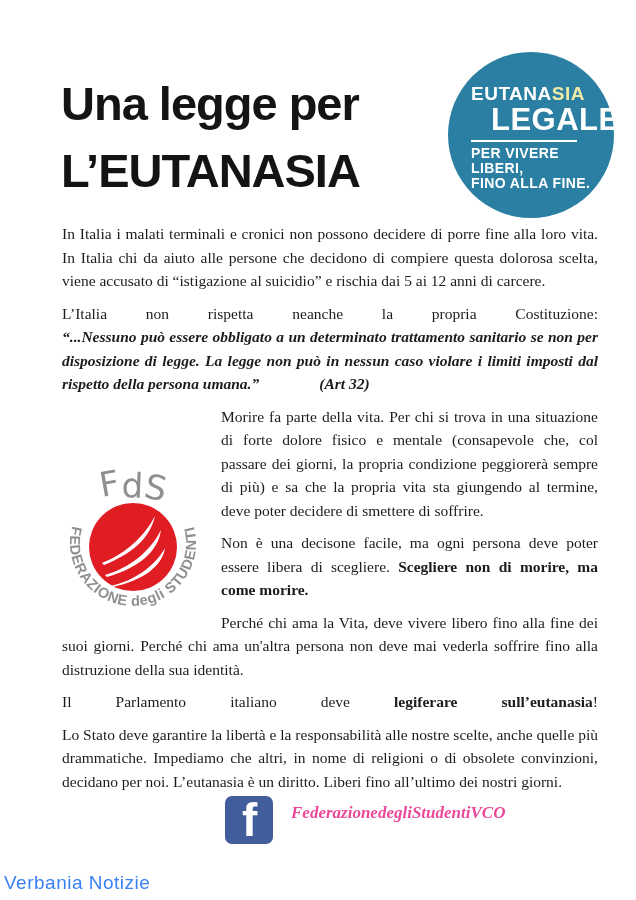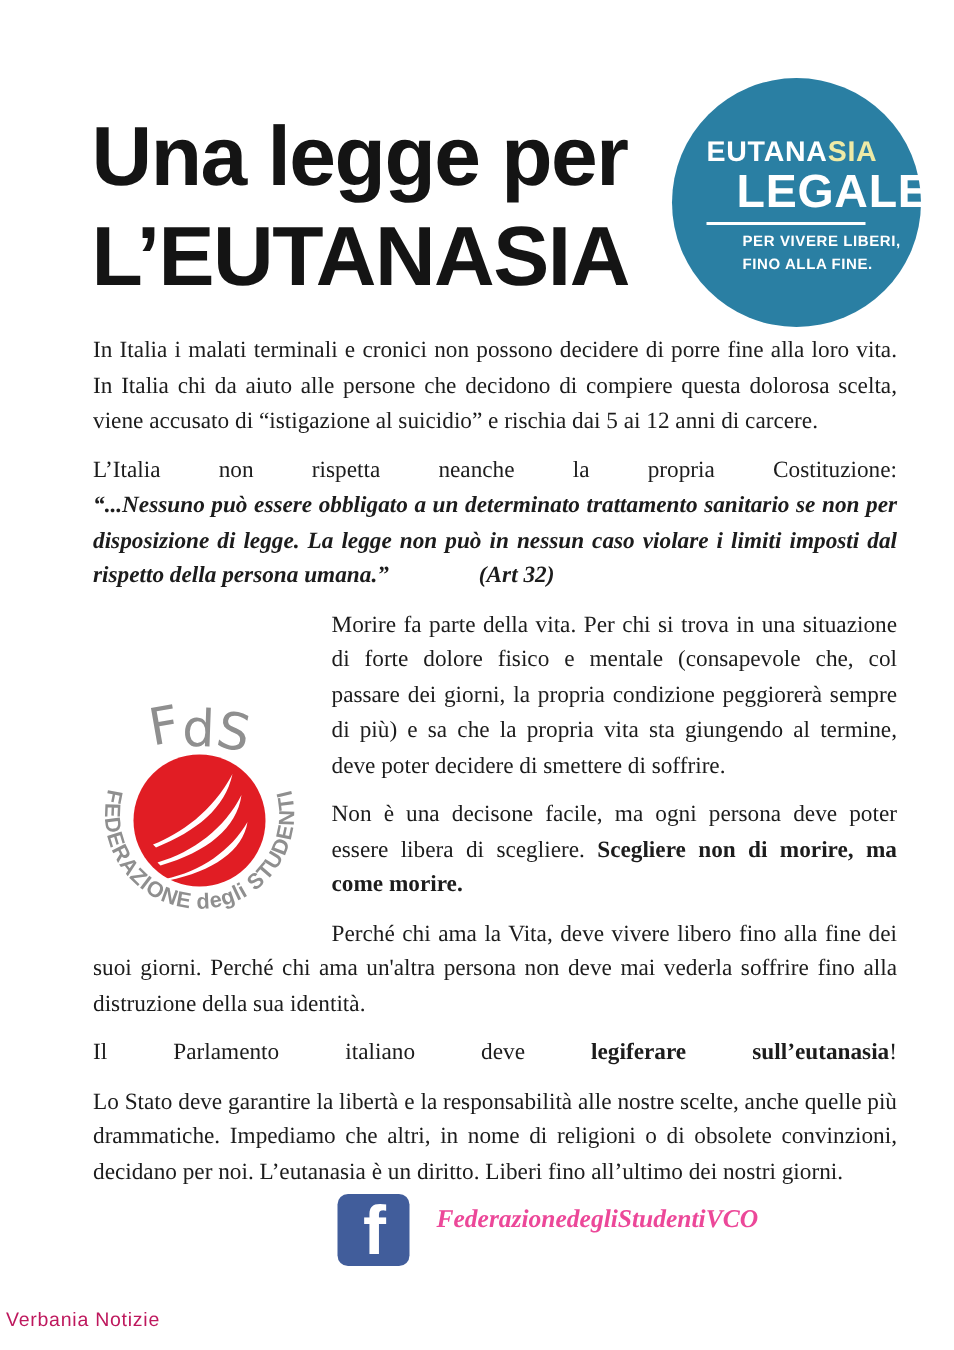--- a/index.html
+++ b/index.html
@@ -5,36 +5,36 @@
   html,body { margin:0; padding:0; background:#ffffff; }
   .page {
     position:relative; width:636px; height:900px; background:#ffffff;
     font-family:"Liberation Serif", serif; overflow:hidden; color:#1c1c1c;
   }
 
   
   .title {
     position:absolute; left:61px; top:70px;
     font-family:"Liberation Sans", sans-serif; font-weight:bold;
-    font-size:56px; line-height:67px; letter-spacing:-1px; color:#141414;
+    font-size:47px; line-height:67px; letter-spacing:-1px; color:#141414;
   }
 
   
   .badge {
     position:absolute; left:448px; top:52px; width:166px; height:166px;
     border-radius:50%; background:#2a7fa3; color:#ffffff;
     font-family:"Liberation Sans", sans-serif; font-weight:bold;
     display:flex; flex-direction:column; justify-content:center;
     box-sizing:border-box; padding-left:23px; padding-top:4px;
   }
   .badge .l1 { font-size:19px; line-height:22px; letter-spacing:0.5px; }
   .badge .l1 .yellow { color:#eeeaa6; }
   .badge .l2 { font-size:31px; line-height:30px; letter-spacing:0.5px;margin-left:20px; }
   .badge .rule { width:106px; height:2px; background:#ffffff; margin:5px 0 4px 0; }
-  .badge .l3 { font-size:10px; line-height:15px; letter-spacing:0.4px;margin-left:24px; }
+  .badge .l3 { font-size:14px; line-height:15px; letter-spacing:0.4px; }
 
   
   .content {
     position:absolute; left:62px; top:222px; width:536px;
     font-size:15.5px; line-height:23.5px; text-align:justify;
   }
   .content p { margin:0 0 9px 0; }
   .justify-all { text-align-last:justify; }
   .it { }
   .b { font-weight:bold; }
@@ -57,21 +57,21 @@
     position:absolute; left:17px; top:-3px; color:#ffffff;
     font-family:"Liberation Sans", sans-serif; font-weight:bold; font-size:46px;
   }
   .fb-label {
     margin-top:7px; font-weight:bold; font-style:italic; font-size:17px; color:#ec4899;
   }
 
   
   .site-credit {
     position:absolute; left:4px; top:872px;
-    font-family:"Liberation Sans", sans-serif; font-size:13px; color:#be185d;
+    font-family:"Liberation Sans", sans-serif; font-size:19px; color:#3b82f6;
     letter-spacing:0.5px;
   }
 </style>
 </head>
 <body>
 
 <div class="page">
 
   <div class="title">
     <div>Una legge per</div>

